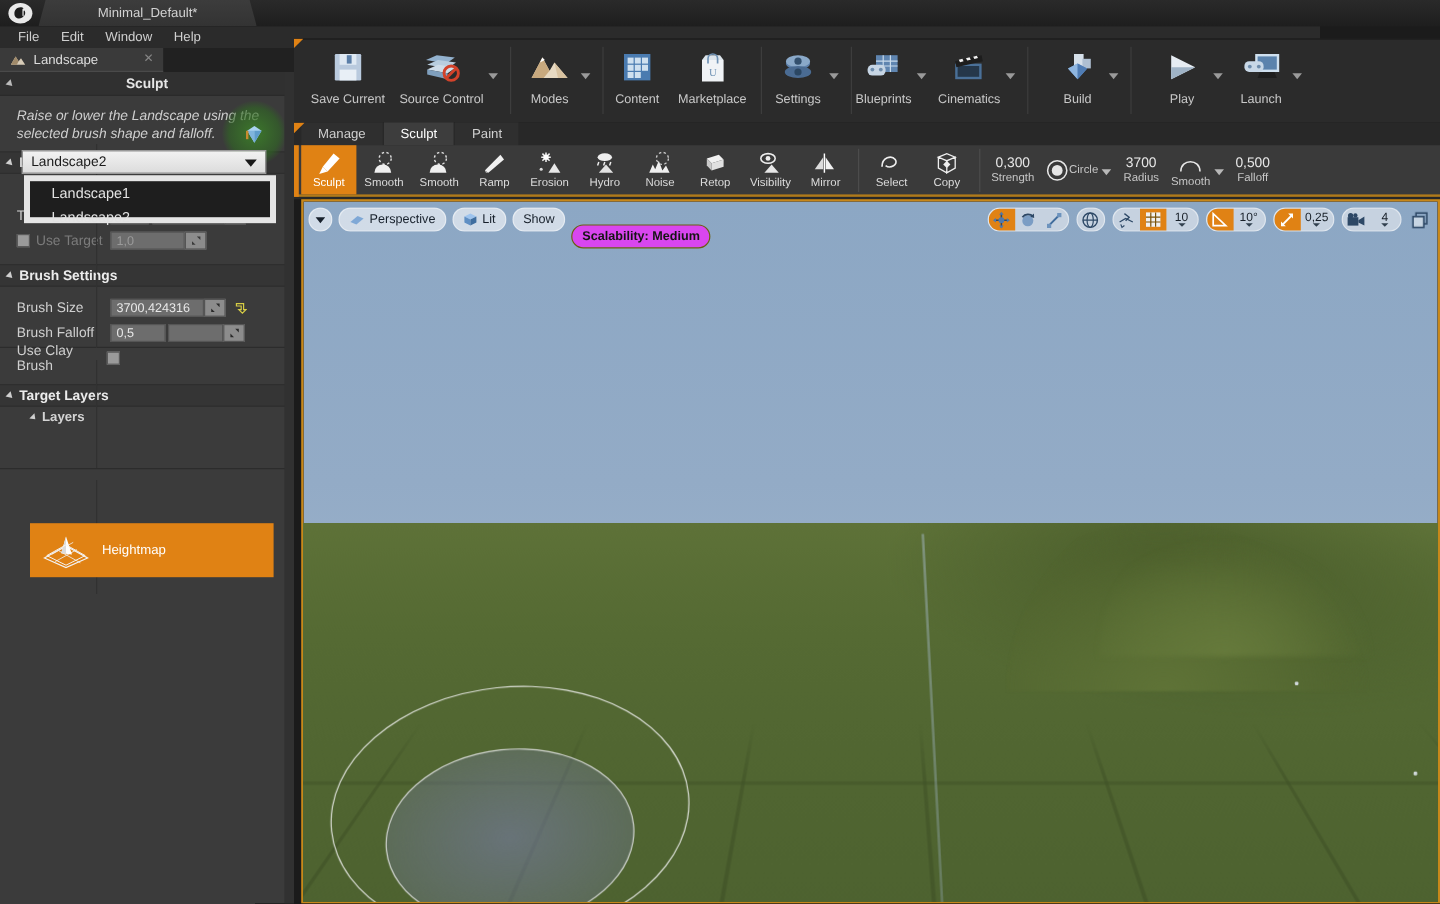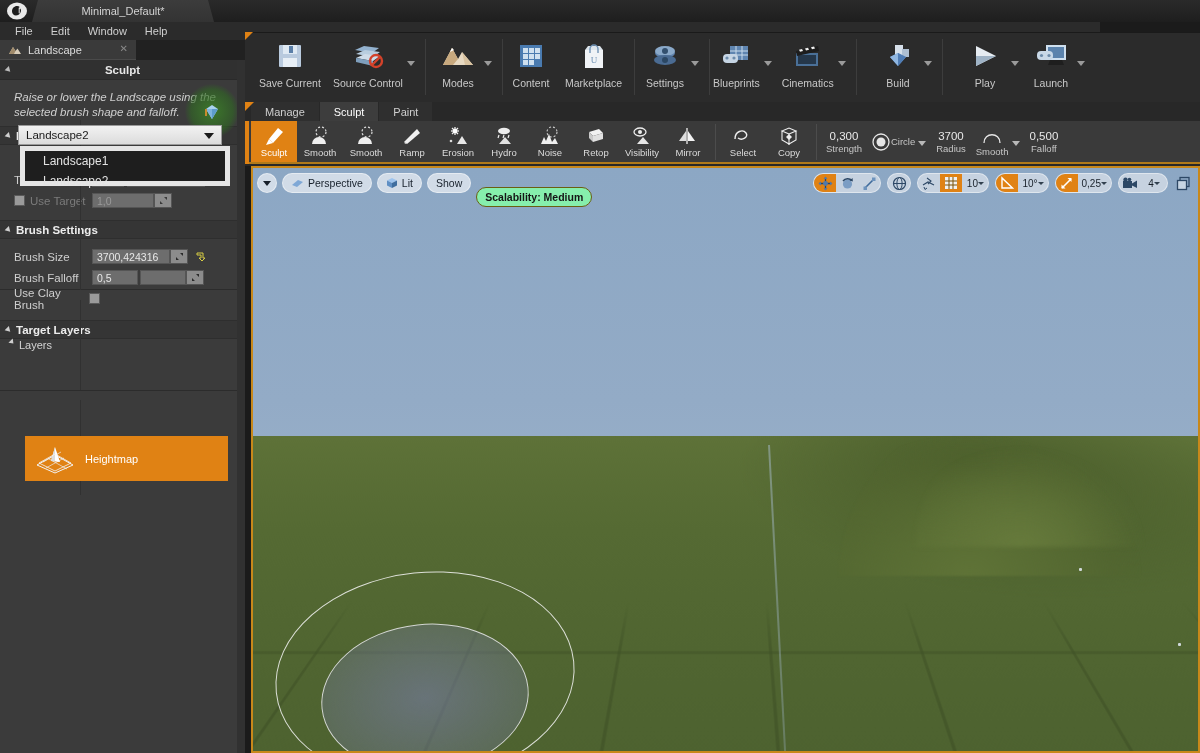--- a/index.html
+++ b/index.html
@@ -72,21 +72,21 @@
   .row .lbl { font-size:11.5px; color:#cfcfcf; width:78px; }
   .row .lbl.dim { color:#7b7b7b; }
   .fieldbox { height:15px; background:#6d6d6d; border:1px solid #555;
     display:flex; align-items:center; padding-left:4px; font-size:10.5px; color:#e8e8e8;}
   .fieldbox.dim { color:#9a9a9a; }
   .spin { width:18px; height:15px; background:#8c8c8c; border:1px solid #555;
     display:flex;align-items:center;justify-content:center; }
   .chk { width:11px; height:11px; background:#9a9a9a; border:1px solid #5a5a5a; }
   .reset { width:10px;height:11px; }
 
-  .layerhdr { height:18px; display:flex; padding-left:10px; gap:5px; }
+  .layerhdr { height:18px; display:flex; align-items:center; padding-left:26px; gap:5px;font-weight:bold; }
   .layerhdr .tri { width:0;height:0; border-left:4px solid #cfcfcf;
     border-top:3px solid transparent; border-bottom:3px solid transparent; transform:rotate(45deg);}
   .layerhdr .t { font-size:11px; color:#d4d4d4; }
 
   .layeritem { position:absolute; left:25px; top:436px; width:203px; height:45px;
     background:#e08214; display:flex; align-items:center; gap:8px; padding-left:8px; }
   .layeritem .nm { font-size:11px; color:#fff; }
 
   .panelsep { position:absolute; left:0; width:245px; height:1px; background:#2c2c2c; }
   .vdivide { position:absolute; left:80px; width:1px; background:#313131; }
@@ -167,27 +167,27 @@
     background:radial-gradient(ellipse at 50% 50%, rgba(120,125,165,.62) 0%, rgba(120,125,165,.35) 70%, rgba(120,125,165,0) 100%);
     transform:rotate(-6deg);}
   .speck { position:absolute; width:3px; height:3px; background:#dfe6ee; border-radius:1px; opacity:.9; }
 
   
   .vptb { position:absolute; left:4px; top:4px; height:22px; display:flex; align-items:center; gap:5px; }
   .vpbtn { height:20px; border-radius:10px; border:1px solid rgba(255,255,255,.45);
     background:rgba(226,232,240,.80); display:flex; align-items:center; gap:4px;
     padding:0 8px; font-size:10.5px; color:#17202b; }
   .vpbtn.small { padding:0 5px; }
-  .vpbtn.scal { background:#86efac; border-color:#6b5f12; color:#151515; font-weight:bold;margin-top:28px; }
+  .vpbtn.scal { background:#d946ef; border-color:#6b5f12; color:#151515; font-weight:bold;margin-top:28px; }
   .vptbR { position:absolute; right:6px; top:4px; height:22px; display:flex; align-items:center; gap:6px; }
   .grp { height:20px; border-radius:10px; border:1px solid rgba(255,255,255,.45);
     background:rgba(214,222,232,.78); display:flex; align-items:center; overflow:hidden; }
   .gb { width:22px; height:20px; display:flex; align-items:center; justify-content:center; }
   .gb.on { background:#e08214; }
-  .gv { min-width:26px; height:20px; display:flex; flex-direction:row; align-items:center;
+  .gv { min-width:26px; height:20px; display:flex; flex-direction:column; align-items:center;
     justify-content:center; font-size:10px; color:#182029; padding:4px 4px; line-height:9px; }
   .gv .cv { width:0;height:0;border-left:3px solid transparent;border-right:3px solid transparent;
     border-top:3px solid #31404f; }
   .maxbtn { width:18px; height:18px; display:flex;align-items:center;justify-content:center; }
 </style>
 </head>
 <body>
 
 <div id="app">
 

